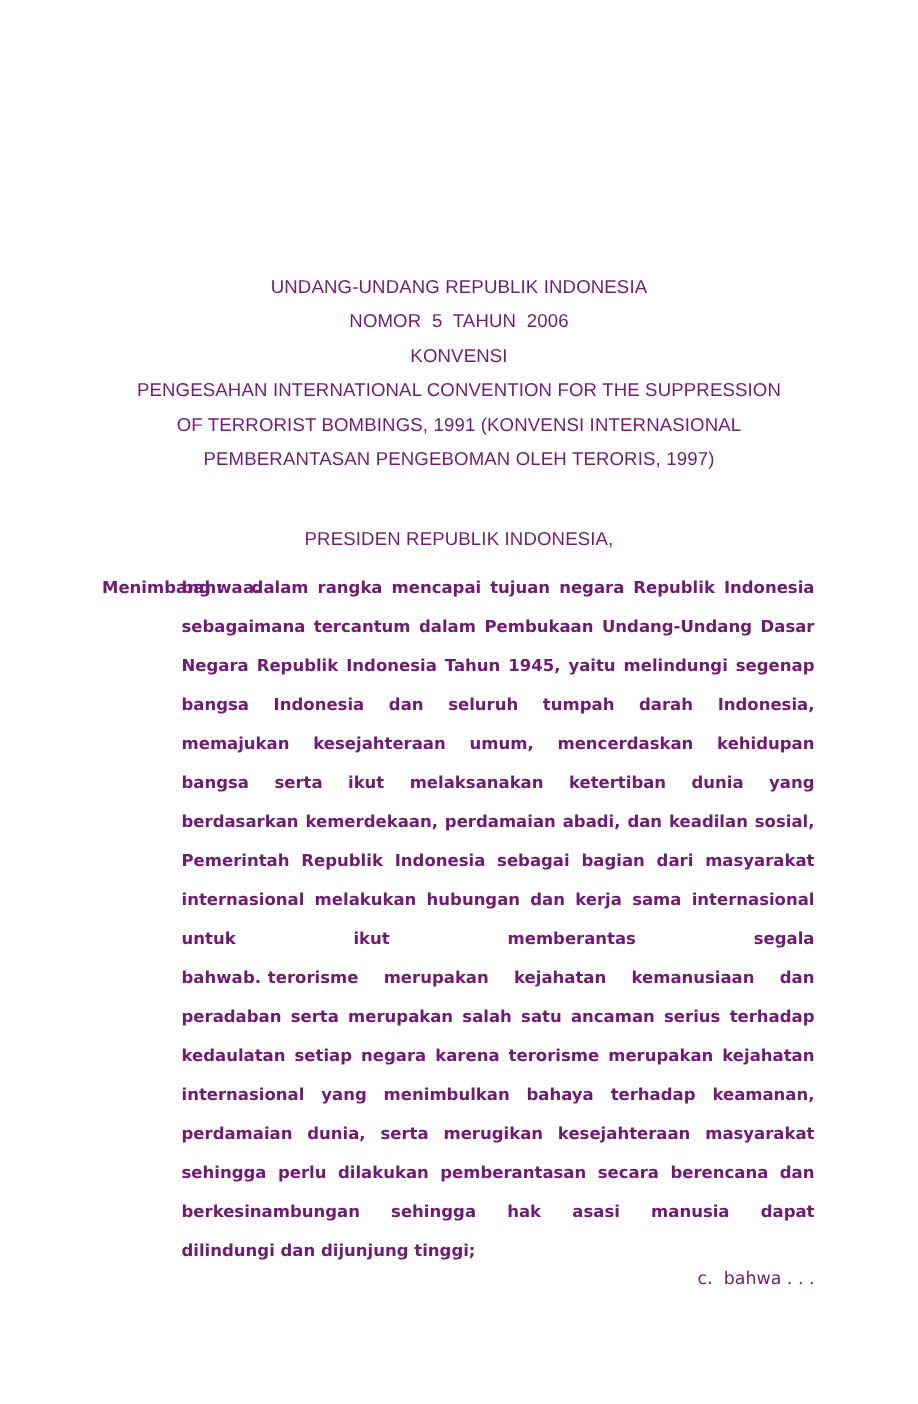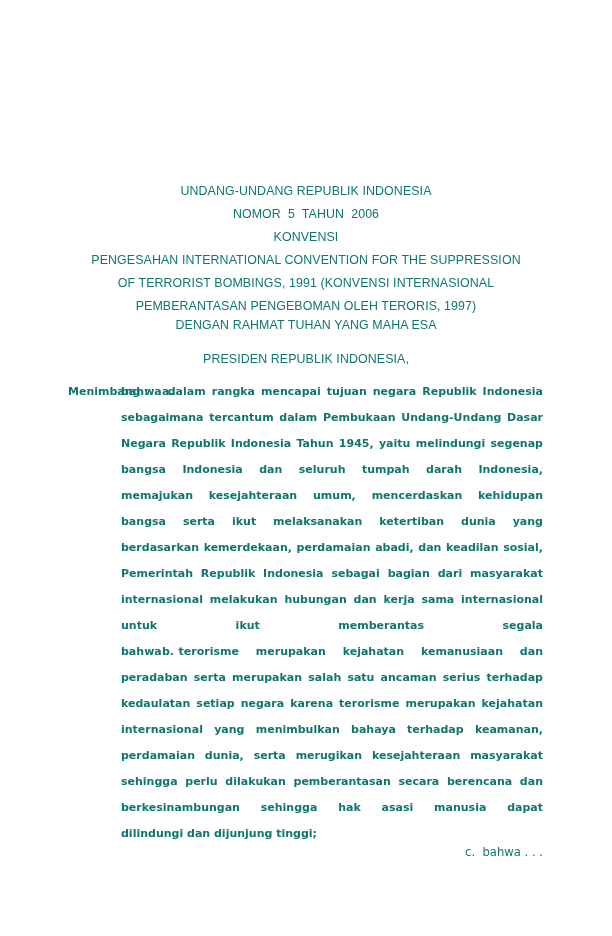--- a/index.html
+++ b/index.html
@@ -7,21 +7,21 @@
     padding: 0;
     background: #ffffff;
   }
   .page {
     position: relative;
     width: 612px;
     height: 936px;
     background: #ffffff;
     overflow: hidden;
     font-family: "DejaVu Sans", sans-serif;
-    color: #0f766e;
+    color: #701a75;
     -webkit-font-smoothing: antialiased;
   }
 
   
   .title-block {
     position: absolute;
     left: 56px;
     top: 180px;
     width: 500px;
     text-align: center;
@@ -116,21 +116,20 @@
 
   <div class="title-block">
     <div class="title-line">UNDANG-UNDANG REPUBLIK INDONESIA</div>
     <div class="title-line">NOMOR  5  TAHUN  2006</div>
     <div class="title-line">KONVENSI</div>
     <div class="title-line"><span>PENGESAHAN </span><span class="ital">INTERNATIONAL CONVENTION FOR THE SUPPRESSION</span></div>
     <div class="title-line"><span class="ital">OF TERRORIST BOMBINGS, 1991</span><span> (KONVENSI INTERNASIONAL</span></div>
     <div class="title-line">PEMBERANTASAN PENGEBOMAN OLEH TERORIS, 1997)</div>
   </div>
 
-  <div class="centered-line" id="line-rahmat">DENGAN RAHMAT TUHAN YANG MAHA ESA</div>
 
   <div class="centered-line" id="line-presiden">PRESIDEN REPUBLIK INDONESIA,</div>
 
   <div class="body-area">
 
     <div class="clause">
       <span class="label-menimbang">Menimbang :</span>
       <span class="marker">a.</span>
       <div class="clause-text">
         <span class="just">bahwa dalam rangka mencapai tujuan negara Republik Indonesia sebagaimana tercantum dalam Pembukaan Undang-Undang Dasar Negara Republik Indonesia Tahun 1945, yaitu melindungi segenap bangsa Indonesia dan seluruh tumpah darah Indonesia, memajukan kesejahteraan umum, mencerdaskan kehidupan bangsa serta ikut melaksanakan ketertiban dunia yang berdasarkan kemerdekaan, perdamaian abadi, dan keadilan sosial, Pemerintah Republik Indonesia sebagai bagian dari masyarakat internasional melakukan hubungan dan kerja sama internasional untuk ikut memberantas segala</span>

